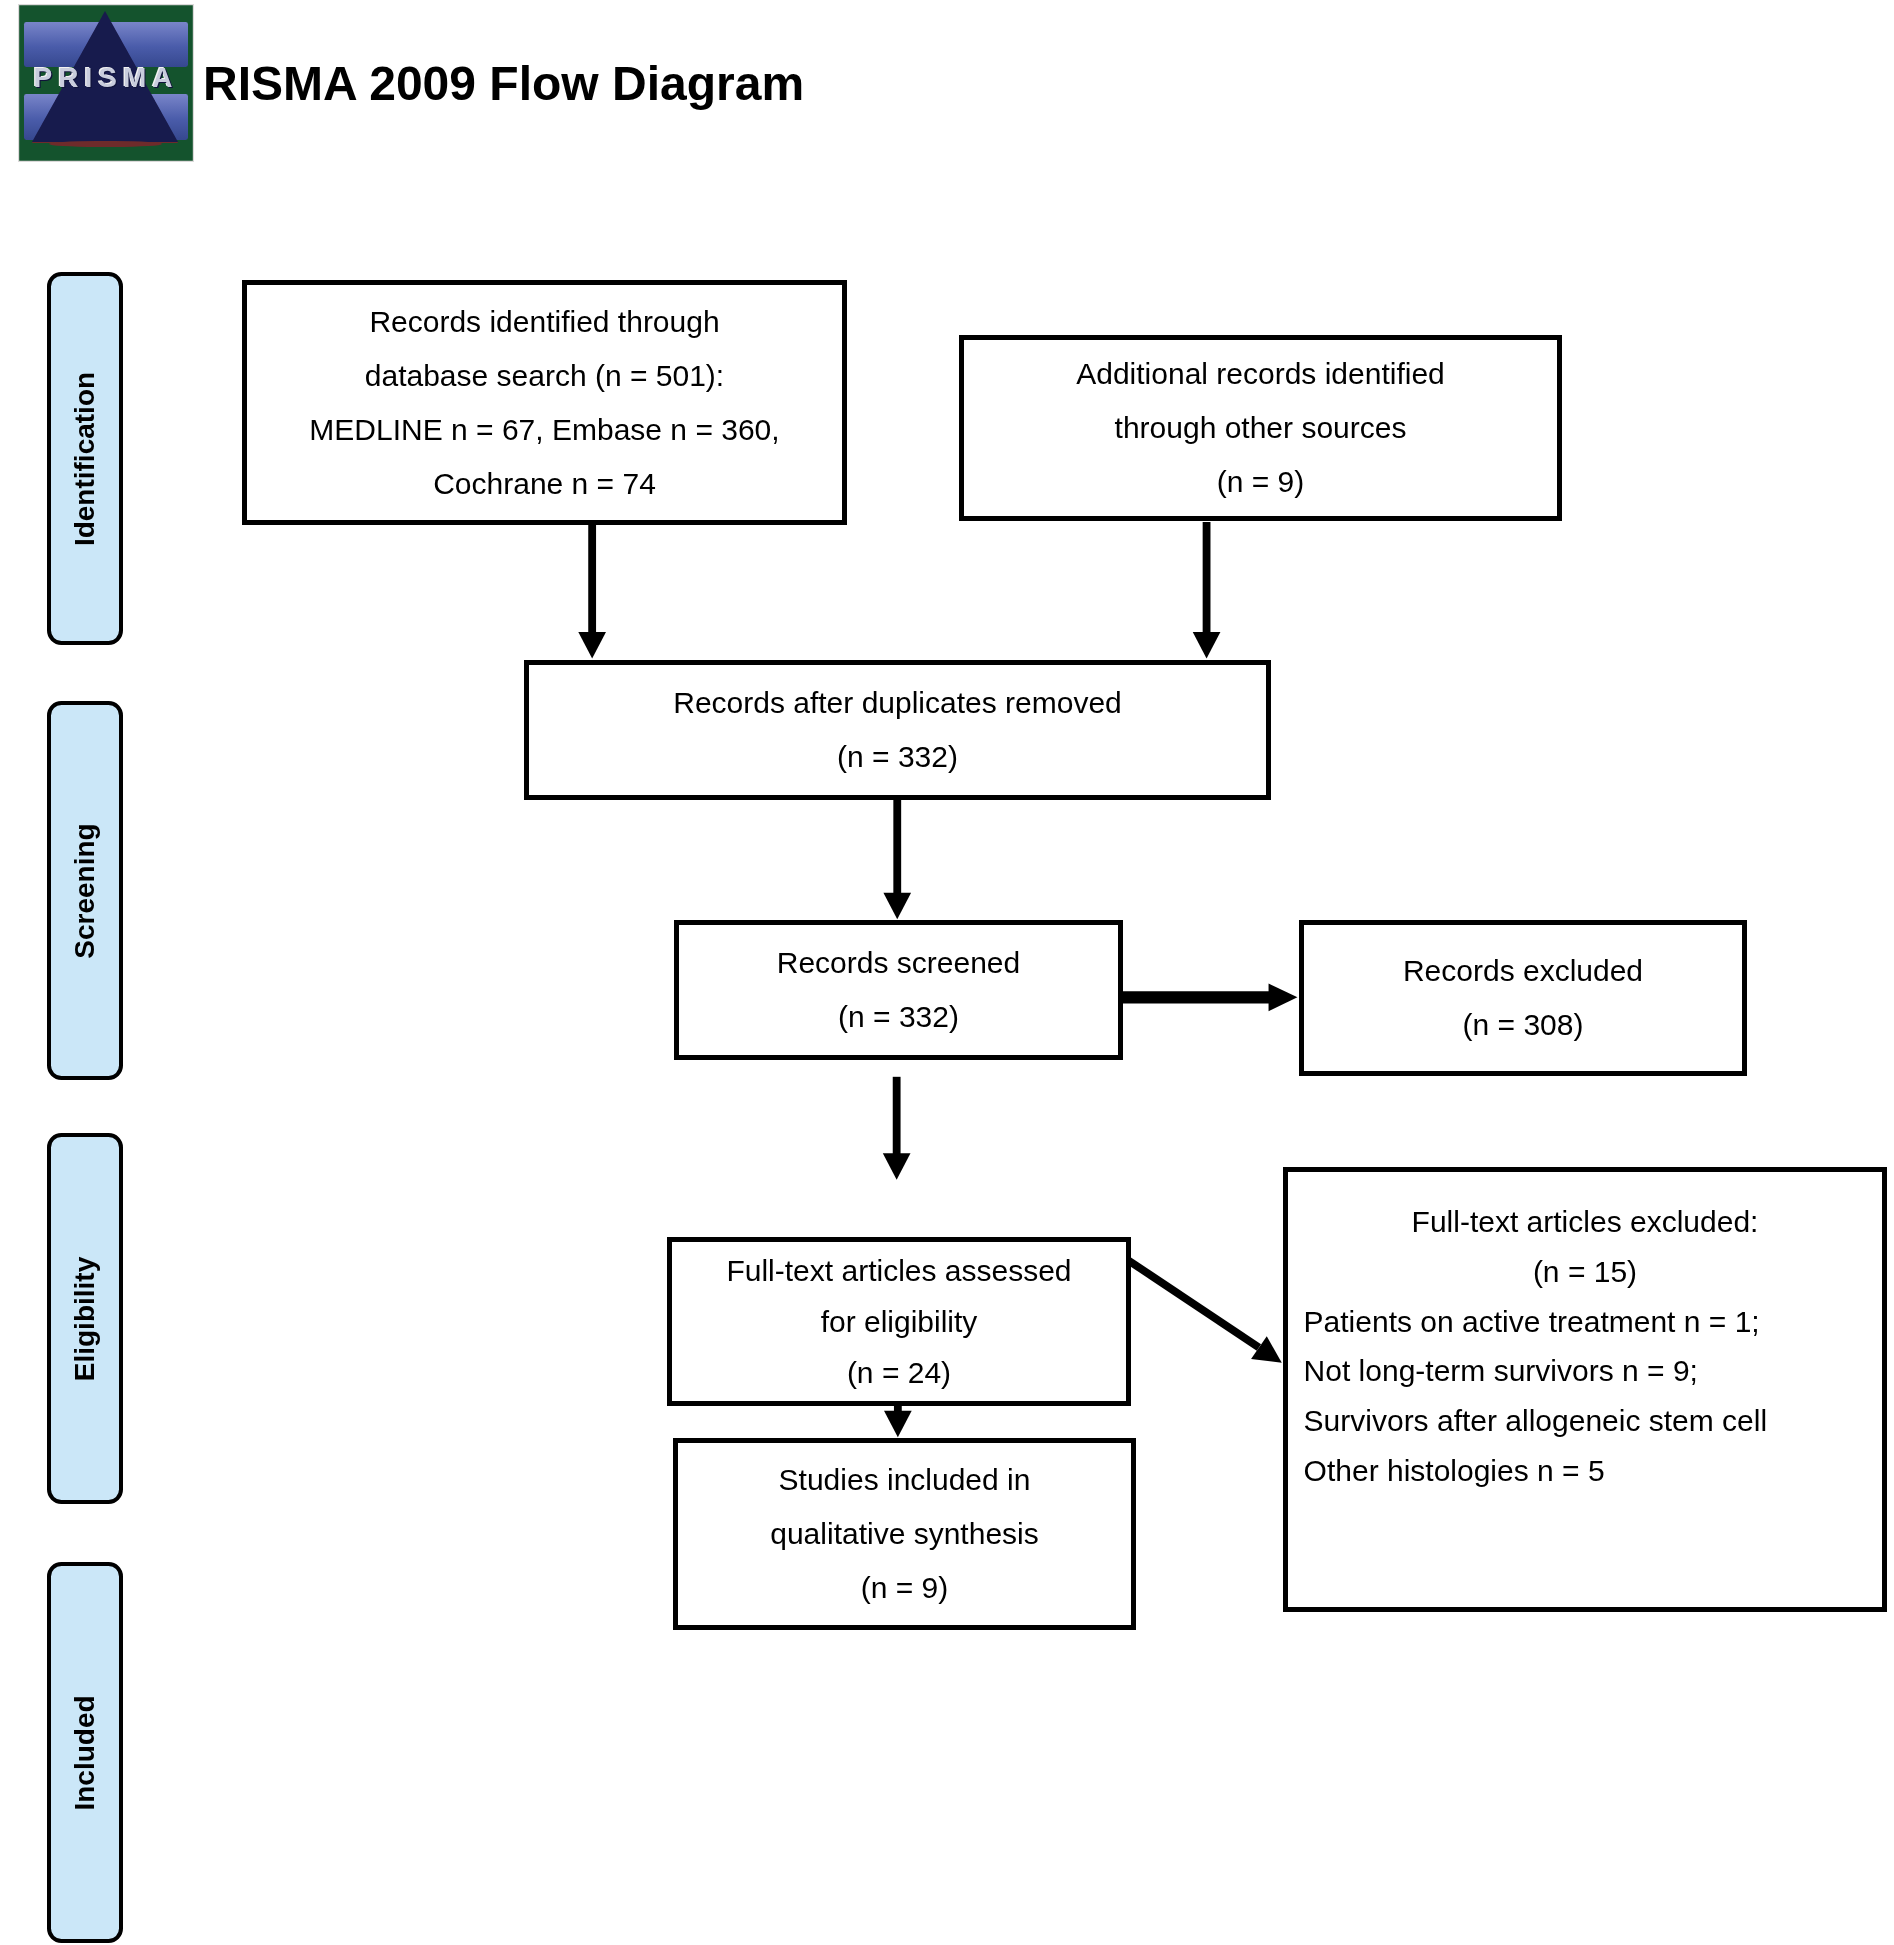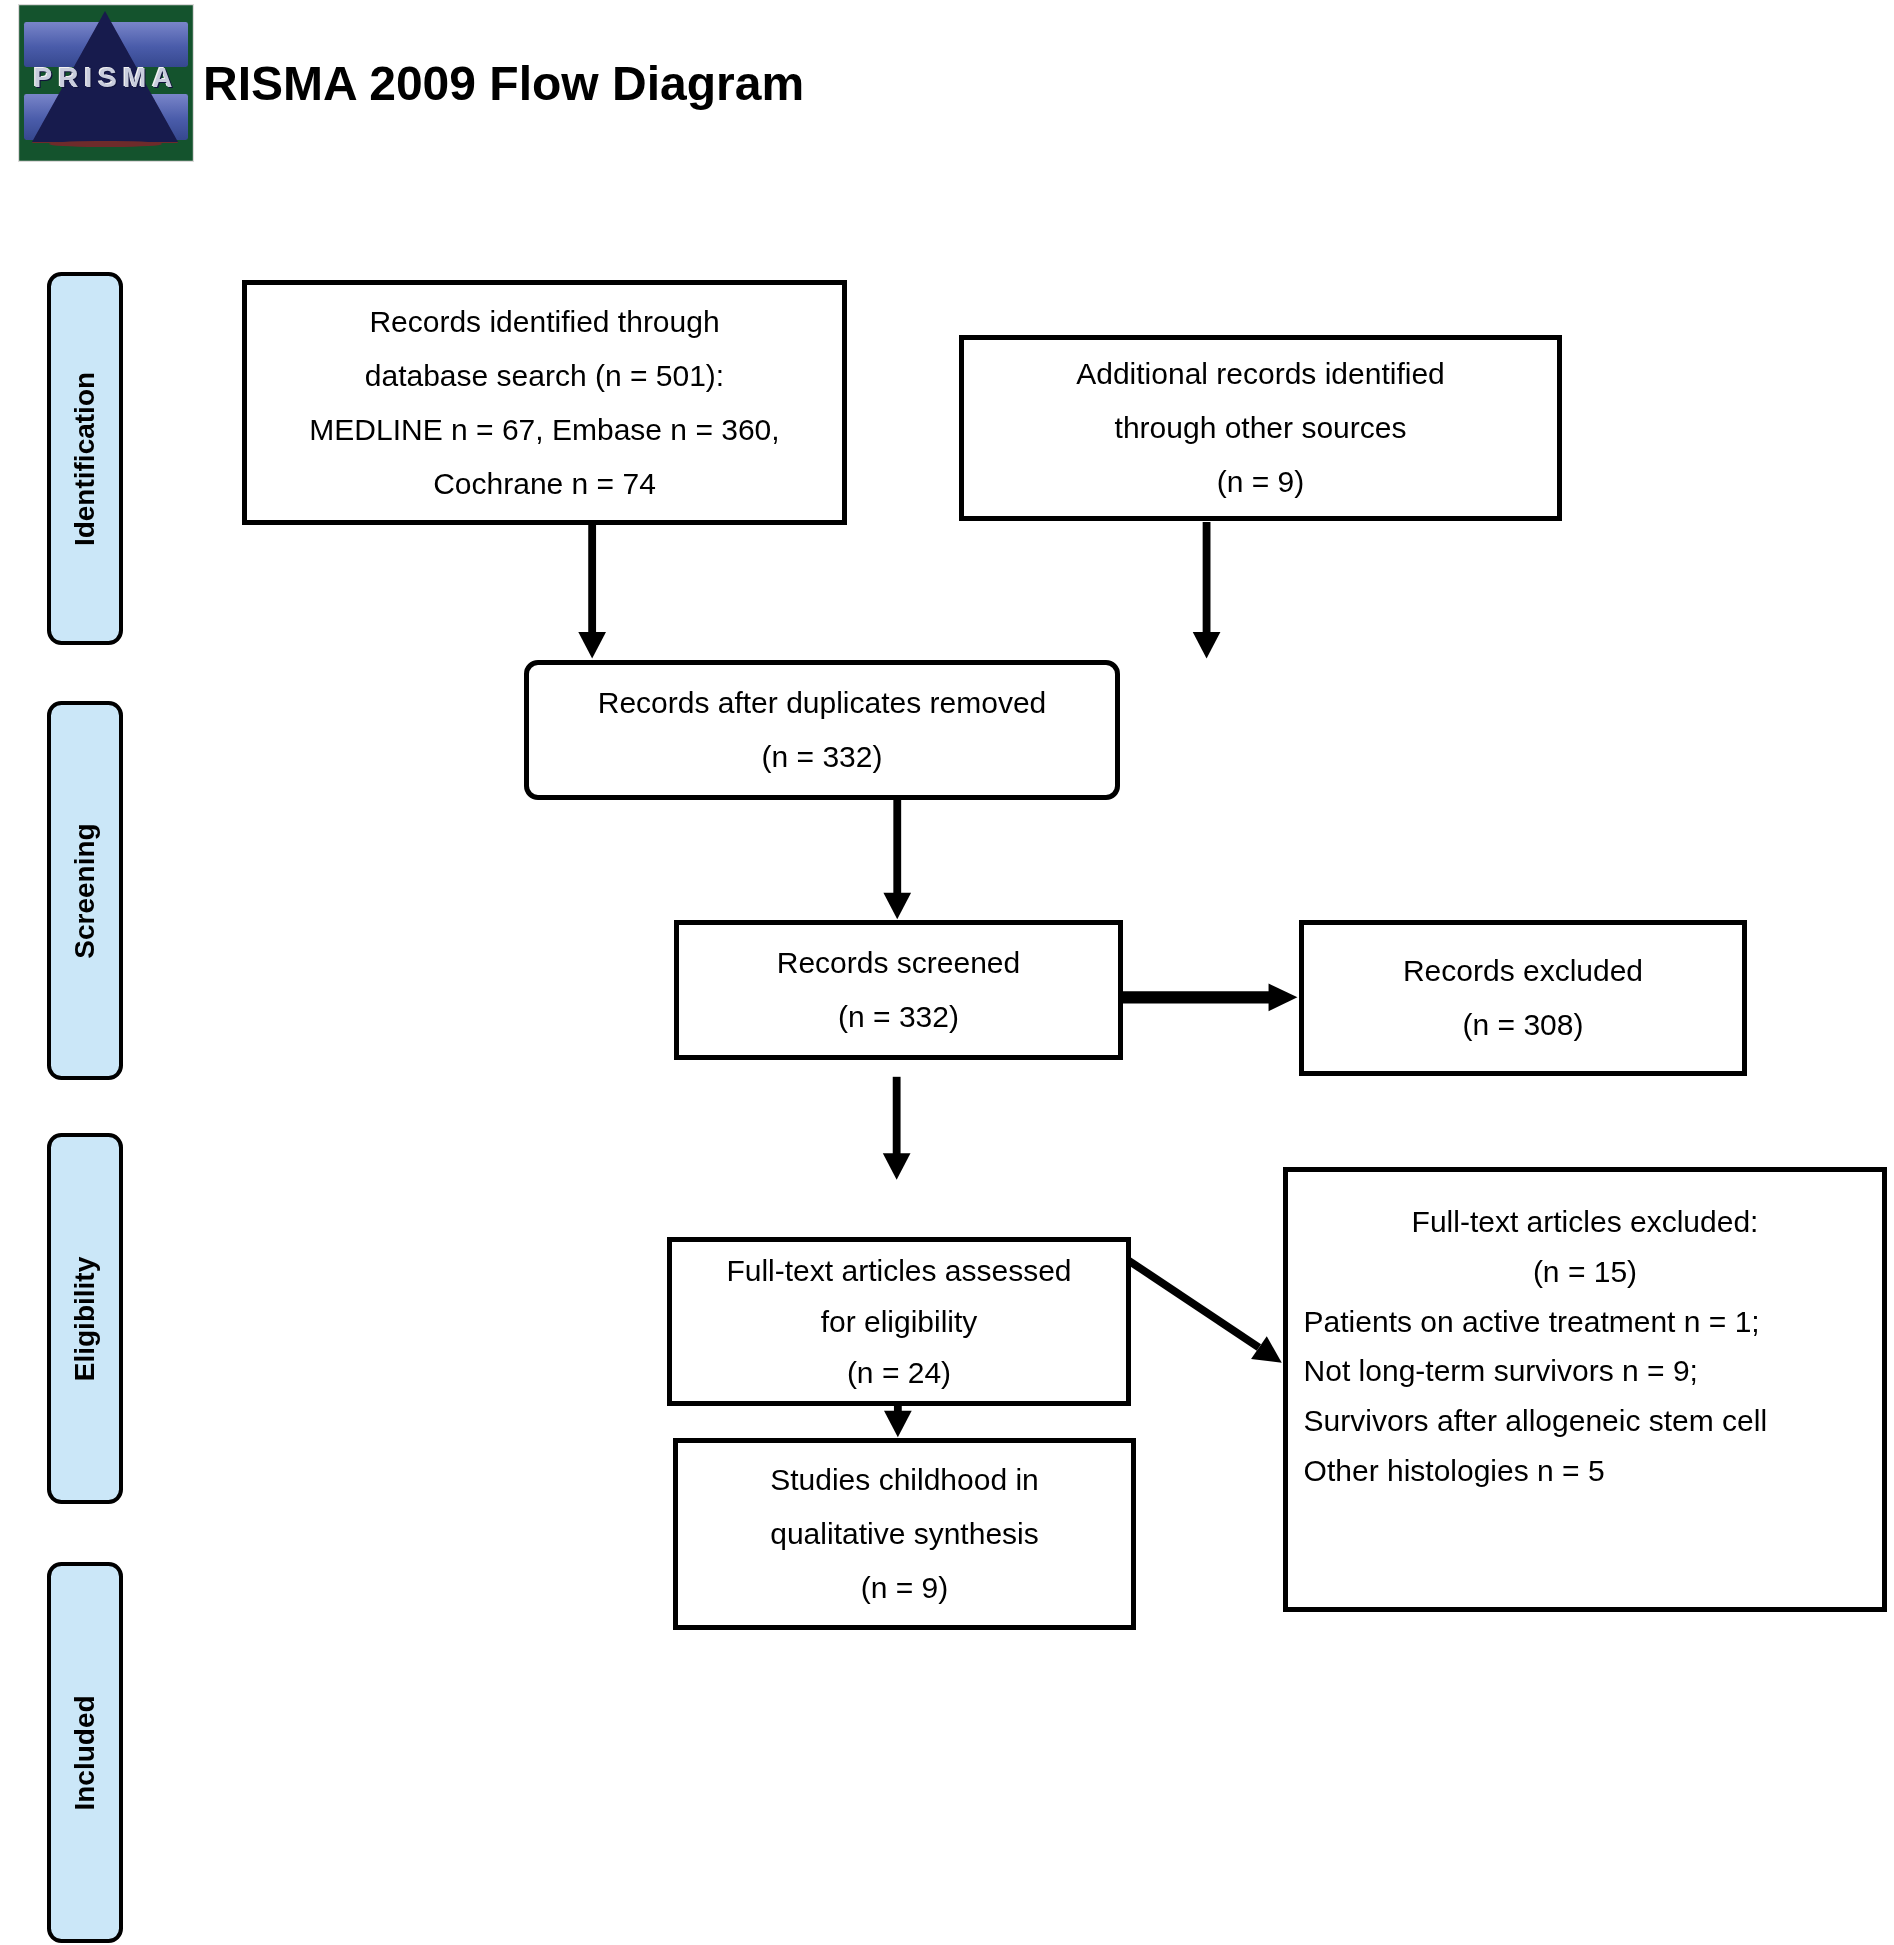--- a/index.html
+++ b/index.html
@@ -78,21 +78,21 @@
     box-sizing: border-box;
     display: flex; flex-direction: column;
     align-items: center; justify-content: center;
     text-align: center;
     font-size: 30px; color: #000;
   }
   .fbox .ln { line-height: 1.8; }
 
   #box-identified        { left: 242px;  top: 280px;  width: 605px; height: 245px; }
   #box-additional        { left: 944px; top: 335px;  width: 603px; height: 186px; margin-left: 15px; }
-  #box-dedup             { left: 524px;  top: 660px; width: 596px; height: 140px; border-radius: 14px; }
+  #box-dedup             { left: 524px;  top: 660px; width: 747px; height: 140px; }
   #box-screened          { left: 674px; top: 920px; width: 449px;  height: 140px; }
   #box-excluded          { left: 1299px; top: 920px; width: 448px;  height: 156px; }
   #box-fulltext          { left: 667px; top: 1237px; width: 464px;  height: 169px; }
   #box-fulltext .ln      { line-height: 1.7; }
   #box-ftexcluded        {
     left: 1283px; top: 1167px; width: 604px; height: 445px;
     justify-content: flex-start; padding-top: 25px;
   }
   #box-ftexcluded .ln    { line-height: 1.66; }
   #box-ftexcluded .reason {
@@ -206,19 +206,19 @@
   <div class="fbox" id="box-ftexcluded">
     <div class="ln">Full-text articles excluded:</div>
     <div class="ln">(n = 15)</div>
     <div class="ln reason">Patients on active treatment n = 1;</div>
     <div class="ln reason">Not long-term survivors n = 9;</div>
     <div class="ln reason">Survivors after allogeneic stem cell</div>
     <div class="ln reason">Other histologies n = 5</div>
   </div>
 
   <div class="fbox" id="box-included-studies">
-    <div class="ln">Studies childhood in</div>
+    <div class="ln">Studies included in</div>
     <div class="ln">qualitative synthesis</div>
     <div class="ln">(n = 9)</div>
   </div>
 
 </div>
 
 
 </body></html>

